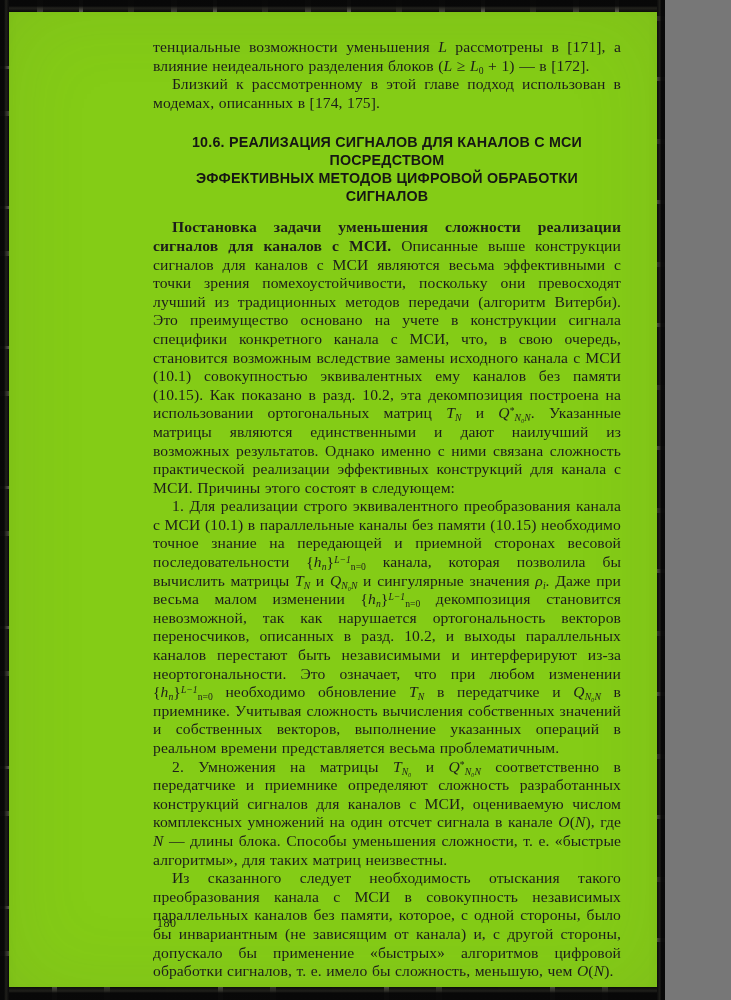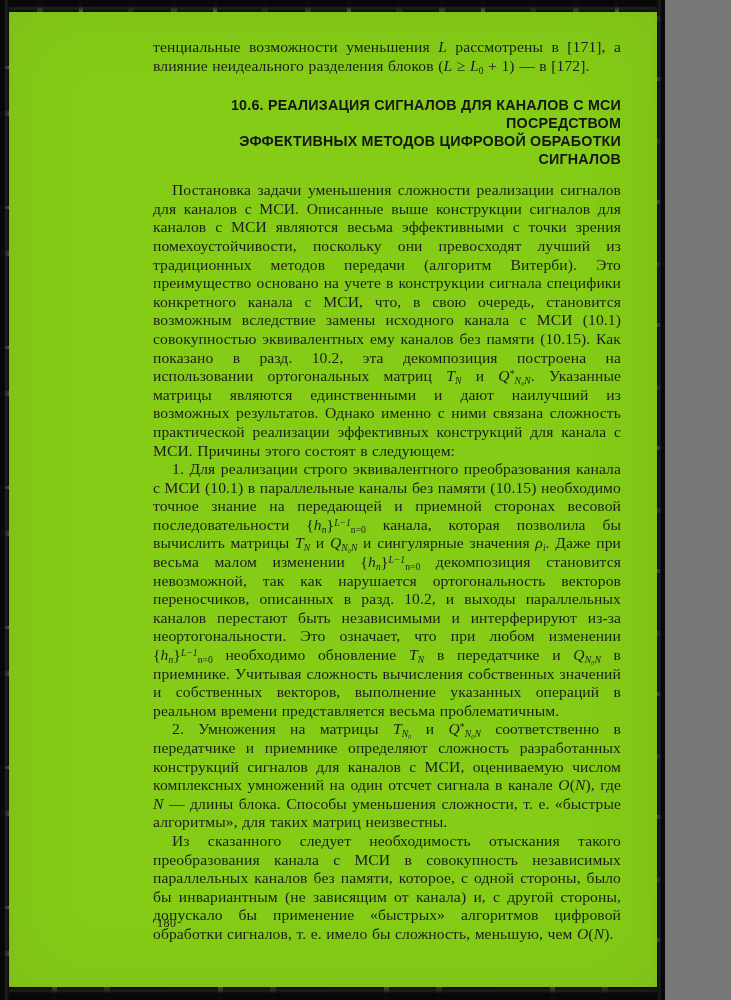--- a/index.html
+++ b/index.html
@@ -42,24 +42,24 @@
   }
   p.body.noindent{text-indent:0;}
 
   .heading{
     margin:21px 0 13px;
     font-family:"Liberation Sans","DejaVu Sans",sans-serif;
     font-weight:700;
     font-size:14.3px;line-height:18px;
     letter-spacing:.2px;
     color:#161614;
-    text-align:right;
+    text-align:center;
   }
 
-  .run-b{font-weight:400;}
+  .run-b{font-weight:700;}
   .run-i{font-style:italic;}
   .run-sub,.run-isub{font-size:62%;vertical-align:-0.28em;line-height:0;letter-spacing:0;}
   .run-sup,.run-isup{font-size:62%;vertical-align:0.45em;line-height:0;letter-spacing:0;}
   .run-isub,.run-isup{font-style:italic;}
 
   .footer{
     position:absolute;left:157px;top:916px;z-index:2;
     font-size:12px;letter-spacing:.5px;color:#1d1d1b;
   }
 </style>
@@ -67,20 +67,21 @@
 <body>
 
 <div class="page">
   <div class="edge edge-top"></div>
   <div class="edge edge-bottom"></div>
   <div class="edge edge-left"></div>
   <div class="edge edge-right"></div>
 
   <div class="text-column">
       <p class="body noindent"><span>тенциальные возможности уменьшения </span><span class="run-i">L</span><span> рассмотрены в [171], а влияние неидеального разделения блоков (</span><span class="run-i">L</span><span> ≥ </span><span class="run-i">L</span><span class="run-sub">0</span><span> + 1) — в [172].</span></p>
+      <p class="body"><span>Близкий к рассмотренному в этой главе подход использован в модемах, описанных в [174, 175].</span></p>
       <h2 class="heading">10.6. РЕАЛИЗАЦИЯ СИГНАЛОВ ДЛЯ КАНАЛОВ С МСИ ПОСРЕДСТВОМ<br>ЭФФЕКТИВНЫХ МЕТОДОВ ЦИФРОВОЙ ОБРАБОТКИ СИГНАЛОВ</h2>
       <p class="body"><span class="run-b">Постановка задачи уменьшения сложности реализации сигналов для каналов с МСИ.</span><span> Описанные выше конструкции сигналов для каналов с МСИ являются весьма эффективными с точки зрения помехоустойчивости, поскольку они превосходят лучший из традиционных методов передачи (алгоритм Витерби). Это преимущество основано на учете в конструкции сигнала специфики конкретного канала с МСИ, что, в свою очередь, становится возможным вследствие замены исходного канала с МСИ (10.1) совокупностью эквивалентных ему каналов без памяти (10.15). Как показано в разд. 10.2, эта декомпозиция построена на использовании ортогональных матриц </span><span class="run-i">T</span><span class="run-isub">N</span><span> и </span><span class="run-i">Q</span><span class="run-sup">*</span><span class="run-isub">N₀N</span><span>. Указанные матрицы являются единственными и дают наилучший из возможных результатов. Однако именно с ними связана сложность практической реализации эффективных конструкций для канала с МСИ. Причины этого состоят в следующем:</span></p>
       <p class="body"><span>1. Для реализации строго эквивалентного преобразования канала с МСИ (10.1) в параллельные каналы без памяти (10.15) необходимо точное знание на передающей и приемной сторонах весовой последовательности </span><span>{</span><span class="run-i">h</span><span class="run-isub">n</span><span>}</span><span class="run-isup">L−1</span><span class="run-sub">n=0</span><span> канала, которая позволила бы вычислить матрицы </span><span class="run-i">T</span><span class="run-isub">N</span><span> и </span><span class="run-i">Q</span><span class="run-isub">N₀N</span><span> и сингулярные значения </span><span class="run-i">ρ</span><span class="run-isub">i</span><span>. Даже при весьма малом изменении </span><span>{</span><span class="run-i">h</span><span class="run-isub">n</span><span>}</span><span class="run-isup">L−1</span><span class="run-sub">n=0</span><span> декомпозиция становится невозможной, так как нарушается ортогональность векторов переносчиков, описанных в разд. 10.2, и выходы параллельных каналов перестают быть независимыми и интерферируют из-за неортогональности. Это означает, что при любом изменении </span><span>{</span><span class="run-i">h</span><span class="run-isub">n</span><span>}</span><span class="run-isup">L−1</span><span class="run-sub">n=0</span><span> необходимо обновление </span><span class="run-i">T</span><span class="run-isub">N</span><span> в передатчике и </span><span class="run-i">Q</span><span class="run-isub">N₀N</span><span> в приемнике. Учитывая сложность вычисления собственных значений и собственных векторов, выполнение указанных операций в реальном времени представляется весьма проблематичным.</span></p>
       <p class="body"><span>2. Умножения на матрицы </span><span class="run-i">T</span><span class="run-isub">N₀</span><span> и </span><span class="run-i">Q</span><span class="run-sup">*</span><span class="run-isub">N₀N</span><span> соответственно в передатчике и приемнике определяют сложность разработанных конструкций сигналов для каналов с МСИ, оцениваемую числом комплексных умножений на один отсчет сигнала в канале </span><span class="run-i">O</span><span>(</span><span class="run-i">N</span><span>), где </span><span class="run-i">N</span><span> — длины блока. Способы уменьшения сложности, т. е. «быстрые алгоритмы», для таких матриц неизвестны.</span></p>
       <p class="body"><span>Из сказанного следует необходимость отыскания такого преобразования канала с МСИ в совокупность независимых параллельных каналов без памяти, которое, с одной стороны, было бы инвариантным (не зависящим от канала) и, с другой стороны, допускало бы применение «быстрых» алгоритмов цифровой обработки сигналов, т. е. имело бы сложность, меньшую, чем </span><span class="run-i">O</span><span>(</span><span class="run-i">N</span><span>).</span></p>
     </div>
 
   <div class="footer">180</div>
 </div>
 

